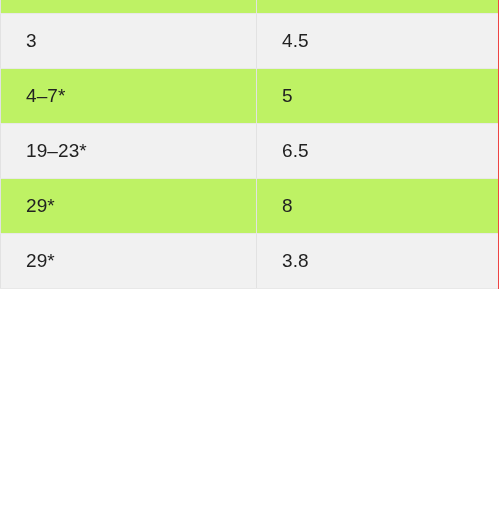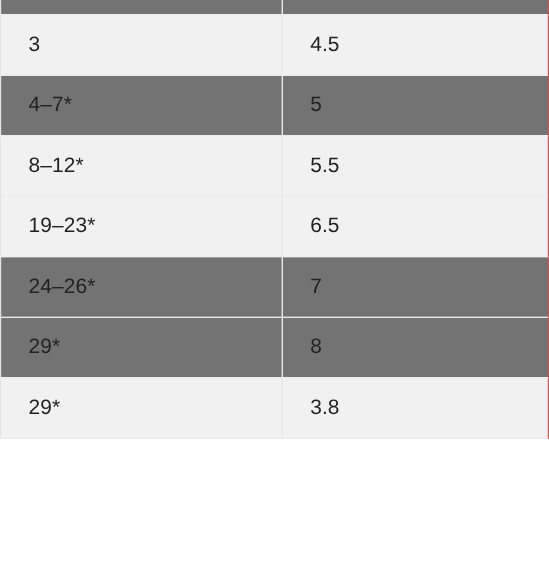--- a/index.html
+++ b/index.html
@@ -62,21 +62,21 @@
 
   #data-table td.cell-value {
     padding-left: 25px;
     border-right: 3px solid #ef4444;
   }
 
   #data-table tr.row-shaded td {
     background: #f1f1f1;
   }
   #data-table tr.row-plain td {
-    background: #737373;
+    background: #bef264;
   }
 </style>
 </head>
 <body>
 
 <div id="table-viewport">
   <table id="data-table">
     <colgroup>
       <col class="col-range">
       <col class="col-value">
@@ -88,30 +88,22 @@
         </tr>
         <tr class="row-shaded">
           <td class="cell-range">3</td>
           <td class="cell-value">4.5</td>
         </tr>
         <tr class="row-plain">
           <td class="cell-range">4–7*</td>
           <td class="cell-value">5</td>
         </tr>
         <tr class="row-shaded">
-          <td class="cell-range">8–12*</td>
-          <td class="cell-value">5.5</td>
-        </tr>
-        <tr class="row-shaded">
           <td class="cell-range">19–23*</td>
           <td class="cell-value">6.5</td>
-        </tr>
-        <tr class="row-plain">
-          <td class="cell-range">24–26*</td>
-          <td class="cell-value">7</td>
         </tr>
         <tr class="row-plain">
           <td class="cell-range">29*</td>
           <td class="cell-value">8</td>
         </tr>
         <tr class="row-shaded">
           <td class="cell-range">29*</td>
           <td class="cell-value">3.8</td>
         </tr>
       </tbody>

